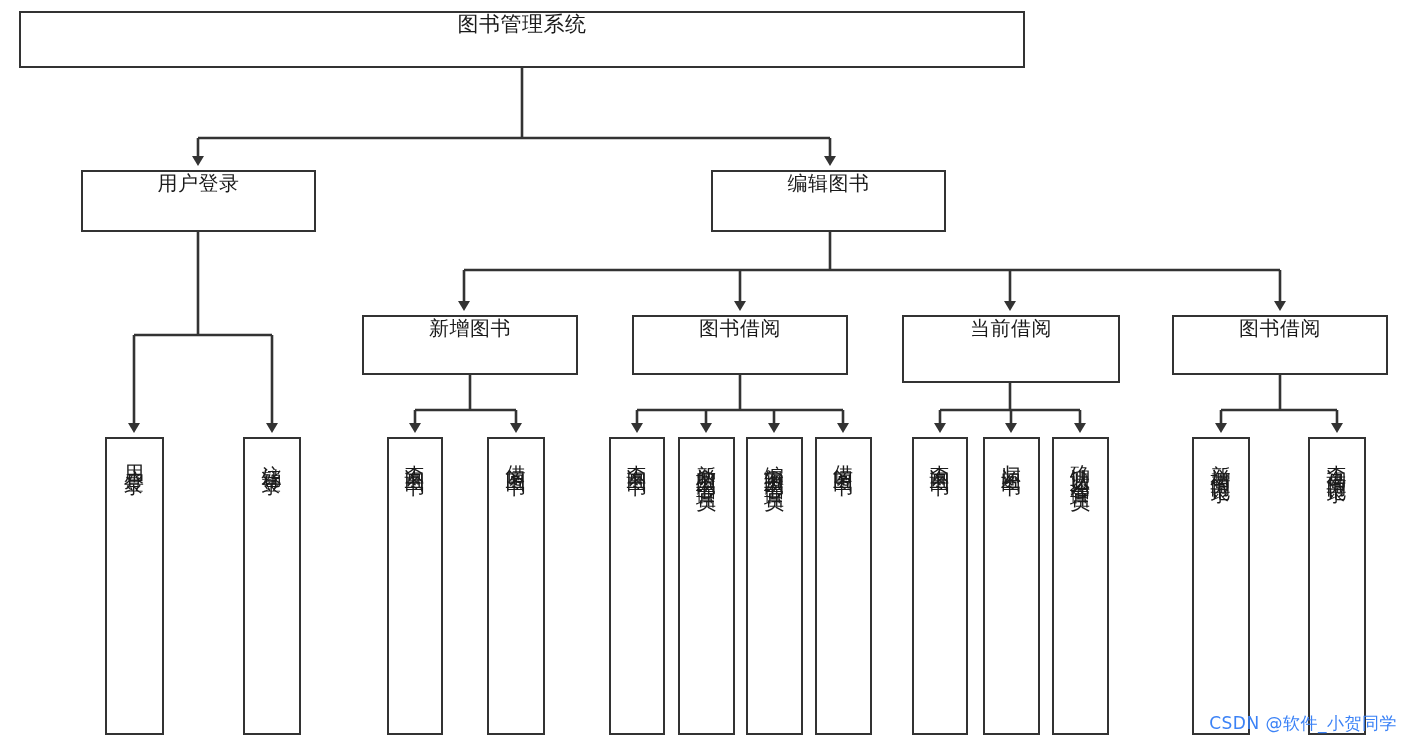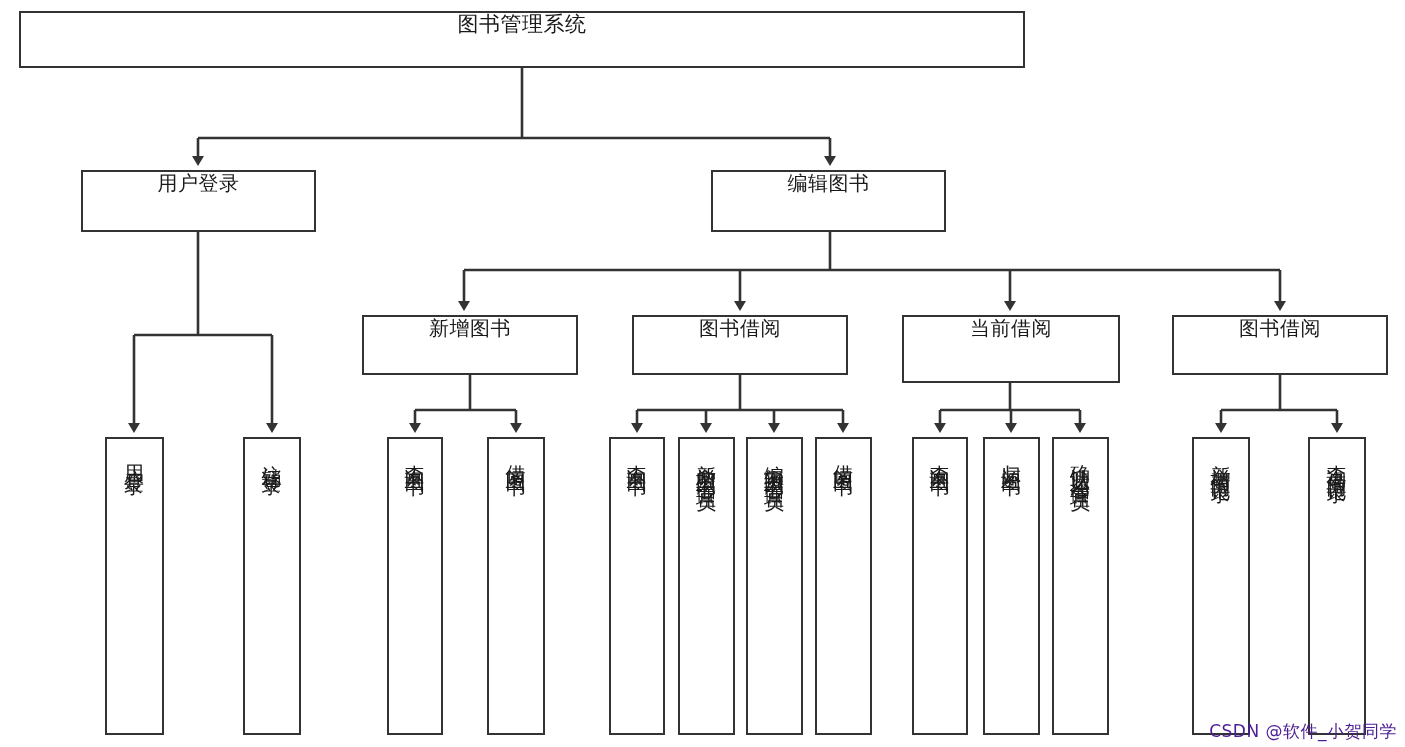--- a/index.html
+++ b/index.html
@@ -57,23 +57,23 @@
   .node.leaf .label {
     writing-mode: vertical-rl;
     text-orientation: upright;
     letter-spacing: 4px;
     line-height: 1;
     white-space: nowrap;
   }
   #watermark {
     position: absolute;
     right: 8px;
-    bottom: 4px;
+    bottom: 12px;
     font-size: 17px;
-    color: #4c1d95;
+    color: #3b82f6;
     letter-spacing: 0.5px;
     z-index: 5;
     white-space: nowrap;
   }
 </style>
 </head>
 <body>
 
 <div id="canvas">
 

